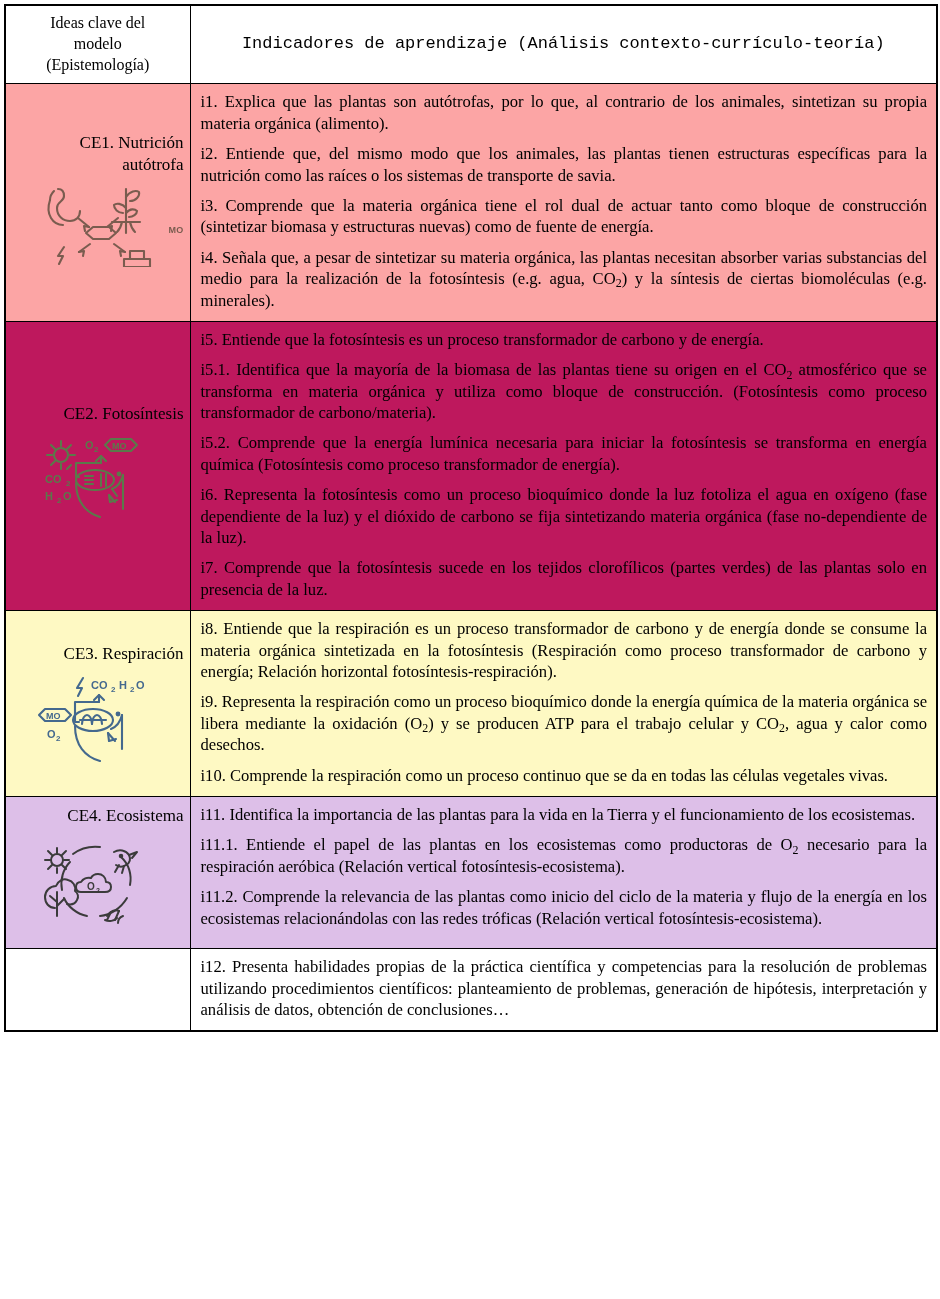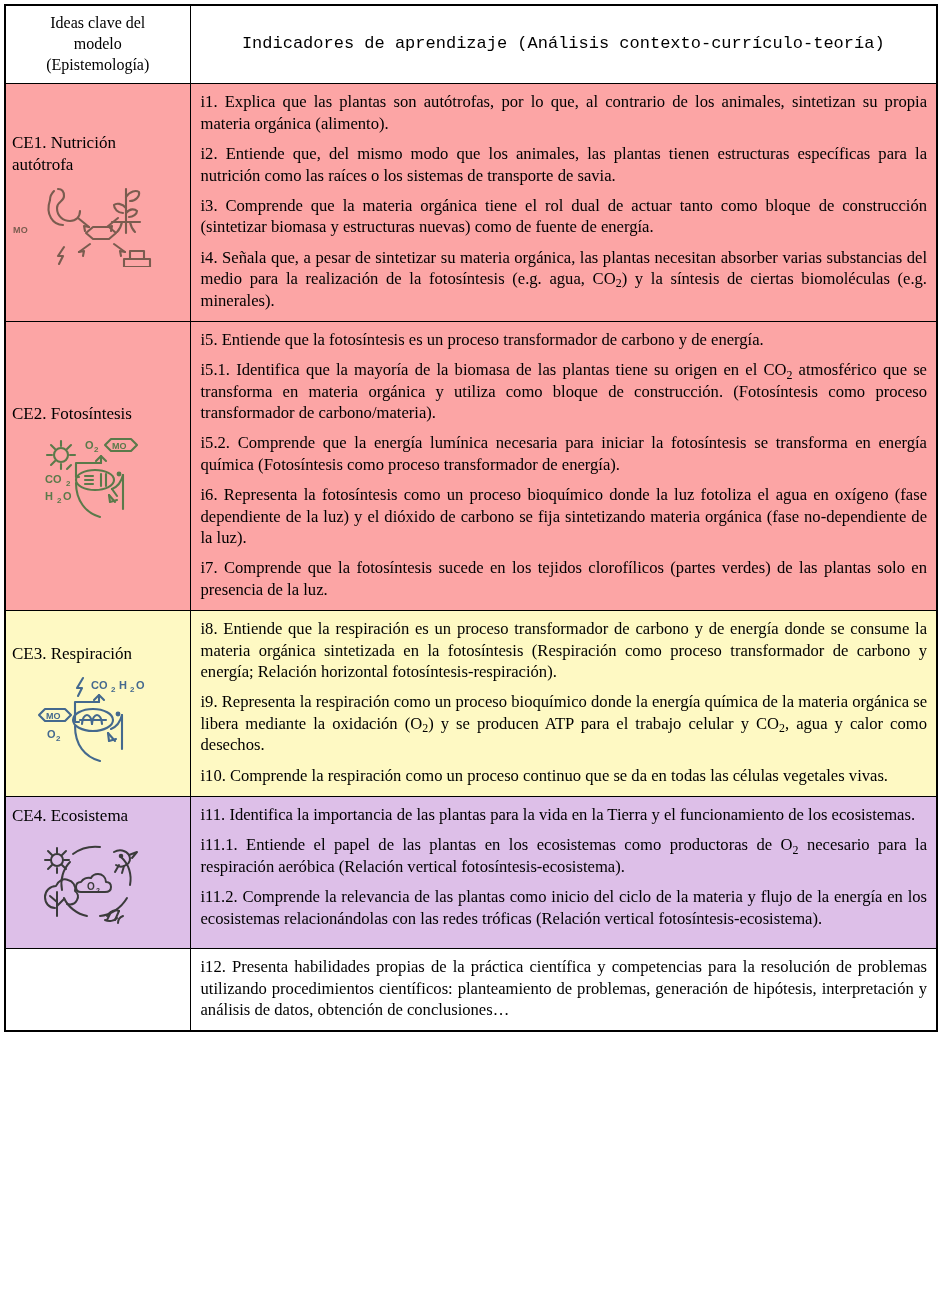--- a/index.html
+++ b/index.html
@@ -40,21 +40,21 @@
     font-size: 16.5px;
     line-height: 1.30;
     text-align: center;
     padding: 7px 6px 8px 6px;
     vertical-align: middle;
   }
   th.head-ideas { font-size: 16px; }
   th.head-indic { font-size: 17px; font-family: Liberation Mono, monospace; }
 
   td.idea-cell {
-    text-align: left;
+    text-align: right;
     vertical-align: middle;
     padding: 8px 6px 10px 6px;
     margin-left: 18px;
   }
   td.indic-cell {
     padding: 7px 9px 8px 10px;
   }
 
   .idea-label {
     font-size: 17px;
@@ -73,21 +73,21 @@
     text-align: justify;
     text-justify: inter-word;
     margin: 0 0 9px 0;
   }
   .ind:last-child { margin-bottom: 2px; }
   .ind.sub {
   }
 
   
   .row-ce1 td { background: #fca5a5; }
-  .row-ce2 td { background: #fca5a5; }
+  .row-ce2 td { background: #be185d; }
   .row-ce3 td { background: #fef9c3; }
   .row-ce4 td { background: #ddbfe8; }
   .row-ce5 td { background: #ffffff; }
 
   sub { font-size: 0.72em; vertical-align: baseline; position: relative; top: 0.28em; }
 </style>
 </head>
 <body>
 
 <div class="sheet">

